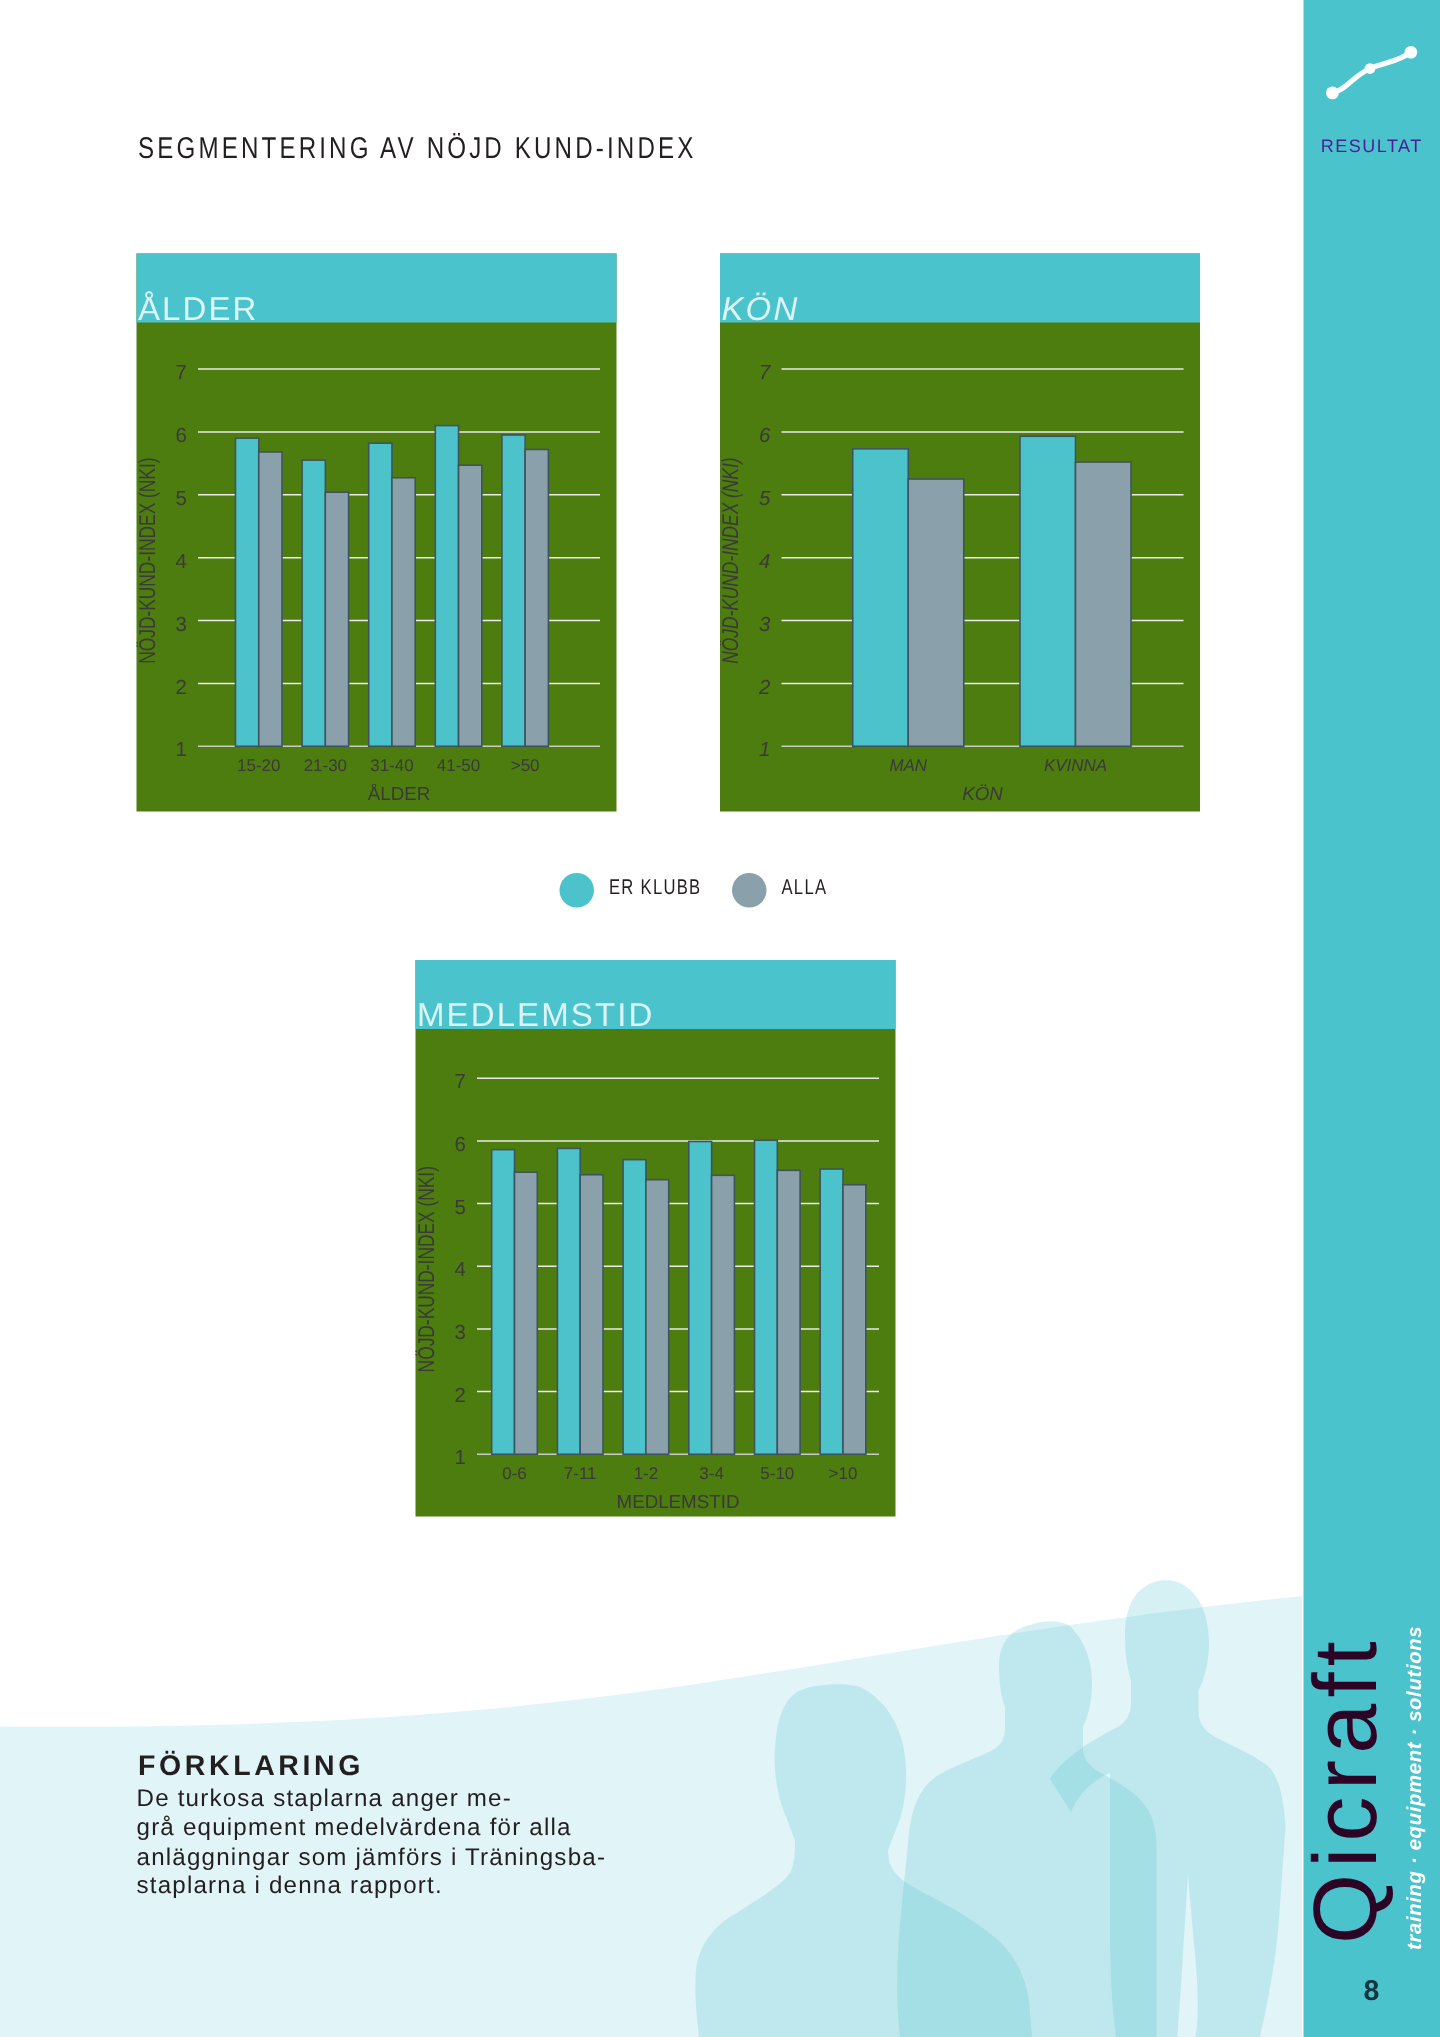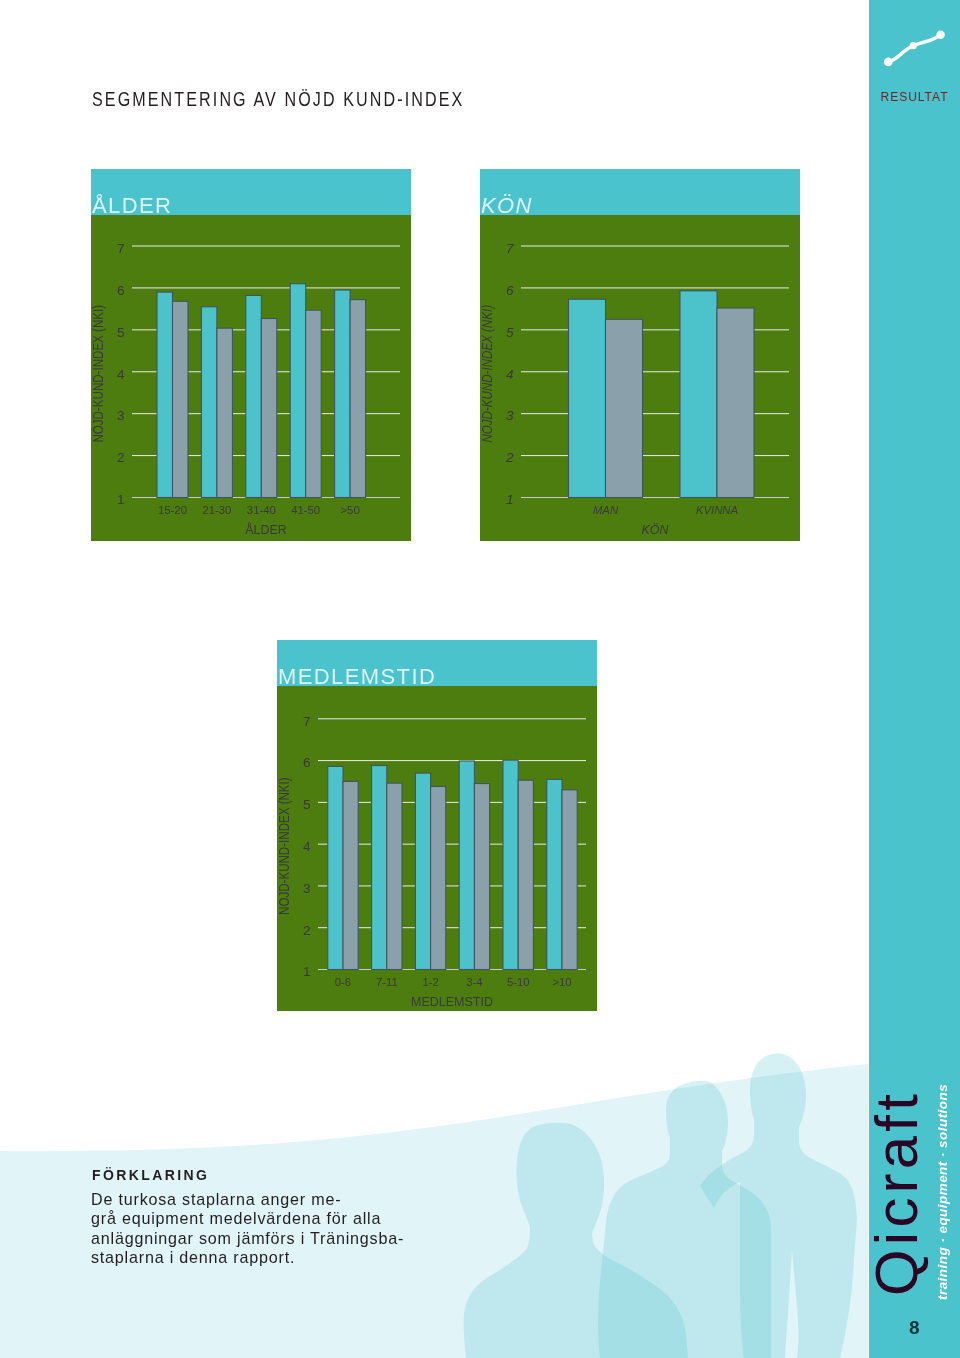--- a/index.html
+++ b/index.html
@@ -1,32 +1,32 @@
 <!DOCTYPE html>
 <html><head>
 <meta charset="utf-8">
 <style>
   html,body{margin:0;padding:0;}
   body{width:960px;height:1358px;background:#ffffff;font-family:"Liberation Sans",sans-serif;overflow:hidden;position:relative;}
   .page{position:absolute;left:0;top:0;width:960px;height:1358px;}
   .sidebar{position:absolute;right:0;top:0;width:91px;height:1358px;background:#4bc3cc;}
   .sb-icon{position:absolute;left:0px;top:19px;width:91px;height:80px;}
-  .sidebar-label{position:absolute;left:0;top:91px;width:91px;text-align:center;color:#7f1d1d;font-size:12px;letter-spacing:1.0px;line-height:12px;}
+  .sidebar-label{position:absolute;left:0;top:91px;width:91px;text-align:center;color:#4c1d95;font-size:12px;letter-spacing:1.0px;line-height:12px;}
   .page-title{position:absolute;left:92px;top:92px;font-size:20px;letter-spacing:2.6px;color:#231f20;font-weight:400;line-height:14px;transform:scaleX(0.805);transform-origin:0 0;white-space:nowrap;}
 
   .panel{position:absolute;background:#4d7c0f;}
   .panel-hdr{position:absolute;background:#4bc3cc;}
   .panel-hdr-label{position:absolute;color:#ddf4f6;font-size:22px;letter-spacing:1.4px;font-weight:400;line-height:1;}
 
   .legend{position:absolute;left:0;top:0;width:960px;height:40px;}
   .lg-item{position:absolute;top:0;}
   .lg-dot{position:absolute;left:0;top:0;width:23px;height:23px;border-radius:50%;}
   .lg-txt{position:absolute;top:3px;font-size:14.2px;letter-spacing:1.1px;color:#231f20;white-space:nowrap;line-height:14.2px;transform:scaleX(0.78);transform-origin:0 0;}
 
-  .expl-h{position:absolute;font-weight:bold;font-size:14px;letter-spacing:2.4px;color:#231f20;line-height:1;}
+  .expl-h{position:absolute;font-weight:bold;font-size:19px;letter-spacing:2.4px;color:#231f20;line-height:1;}
   .expl-b{position:absolute;font-weight:normal;font-size:16.1px;line-height:19.45px;color:#231f20;letter-spacing:0.8px;white-space:nowrap;}
 
   .pageno{position:absolute;color:#13353f;font-weight:bold;font-size:19px;line-height:1;}
   .footer-art{position:absolute;left:0;top:1038px;}
   .brand-wrap{position:absolute;left:0;top:0;width:91px;height:1358px;}
   .brand-name{position:absolute;left:-2px;top:1296px;width:230px;height:60px;
       transform-origin:0 0;transform:rotate(-90deg);color:#2c0526;font-size:60px;font-weight:400;
       letter-spacing:4.2px;line-height:60px;text-align:left;white-space:nowrap;}
   .brand-tag{position:absolute;left:65px;top:1300px;width:230px;height:18px;
       transform-origin:0 0;transform:rotate(-90deg);color:#ffffff;font-size:13.5px;font-weight:bold;
@@ -185,20 +185,30 @@
           <rect x="241.2" y="140.22150000000002" width="15.2" height="189.27849999999998" fill="#8aa0ab" stroke="#3d545e" stroke-width="1.05"></rect>
           <text x="241.2" y="346" text-anchor="middle" font-size="11.3" fill="#3a3a3a" font-family="&quot;Liberation Sans&quot;,sans-serif">5-10</text>
           <rect x="269.8" y="139.38583333333335" width="15.2" height="190.11416666666665" fill="#4cc2cb" stroke="#3d545e" stroke-width="1.05"></rect>
           <rect x="285" y="149.83166666666668" width="15.2" height="179.66833333333332" fill="#8aa0ab" stroke="#3d545e" stroke-width="1.05"></rect>
           <text x="285" y="346" text-anchor="middle" font-size="11.3" fill="#3a3a3a" font-family="&quot;Liberation Sans&quot;,sans-serif">&gt;10</text>
           <text x="175" y="365.5" text-anchor="middle" font-size="12.5" fill="#3a3a3a" font-family="&quot;Liberation Sans&quot;,sans-serif">MEDLEMSTID</text>
         </svg>
       </div>
     </div>
 
+  <div class="legend" id="legend" style="left: 0px; top: 582px;">
+      <div class="lg-item" style="left: 372.5px;">
+        <span class="lg-dot" style="background:#4cc2cb"></span>
+        <span class="lg-txt" style="left:33.5px">ER KLUBB</span>
+      </div>
+      <div class="lg-item" style="left: 488px;">
+        <span class="lg-dot" style="background:#8aa0ab"></span>
+        <span class="lg-txt" style="left:32.5px">ALLA</span>
+      </div>
+    </div>
 
   <div class="expl-h" style="left:92px;top:1168px">FÖRKLARING</div>
   <div class="expl-b" id="expl-body" style="left:91px;top:1190px">
       <div>De turkosa staplarna anger me-</div>
       <div>grå equipment medelvärdena för alla</div>
       <div>anläggningar som jämförs i Träningsba-</div>
       <div>staplarna i denna rapport.</div>
     </div>
 
   <div class="pageno" style="left:909px;top:1318px">8</div>

